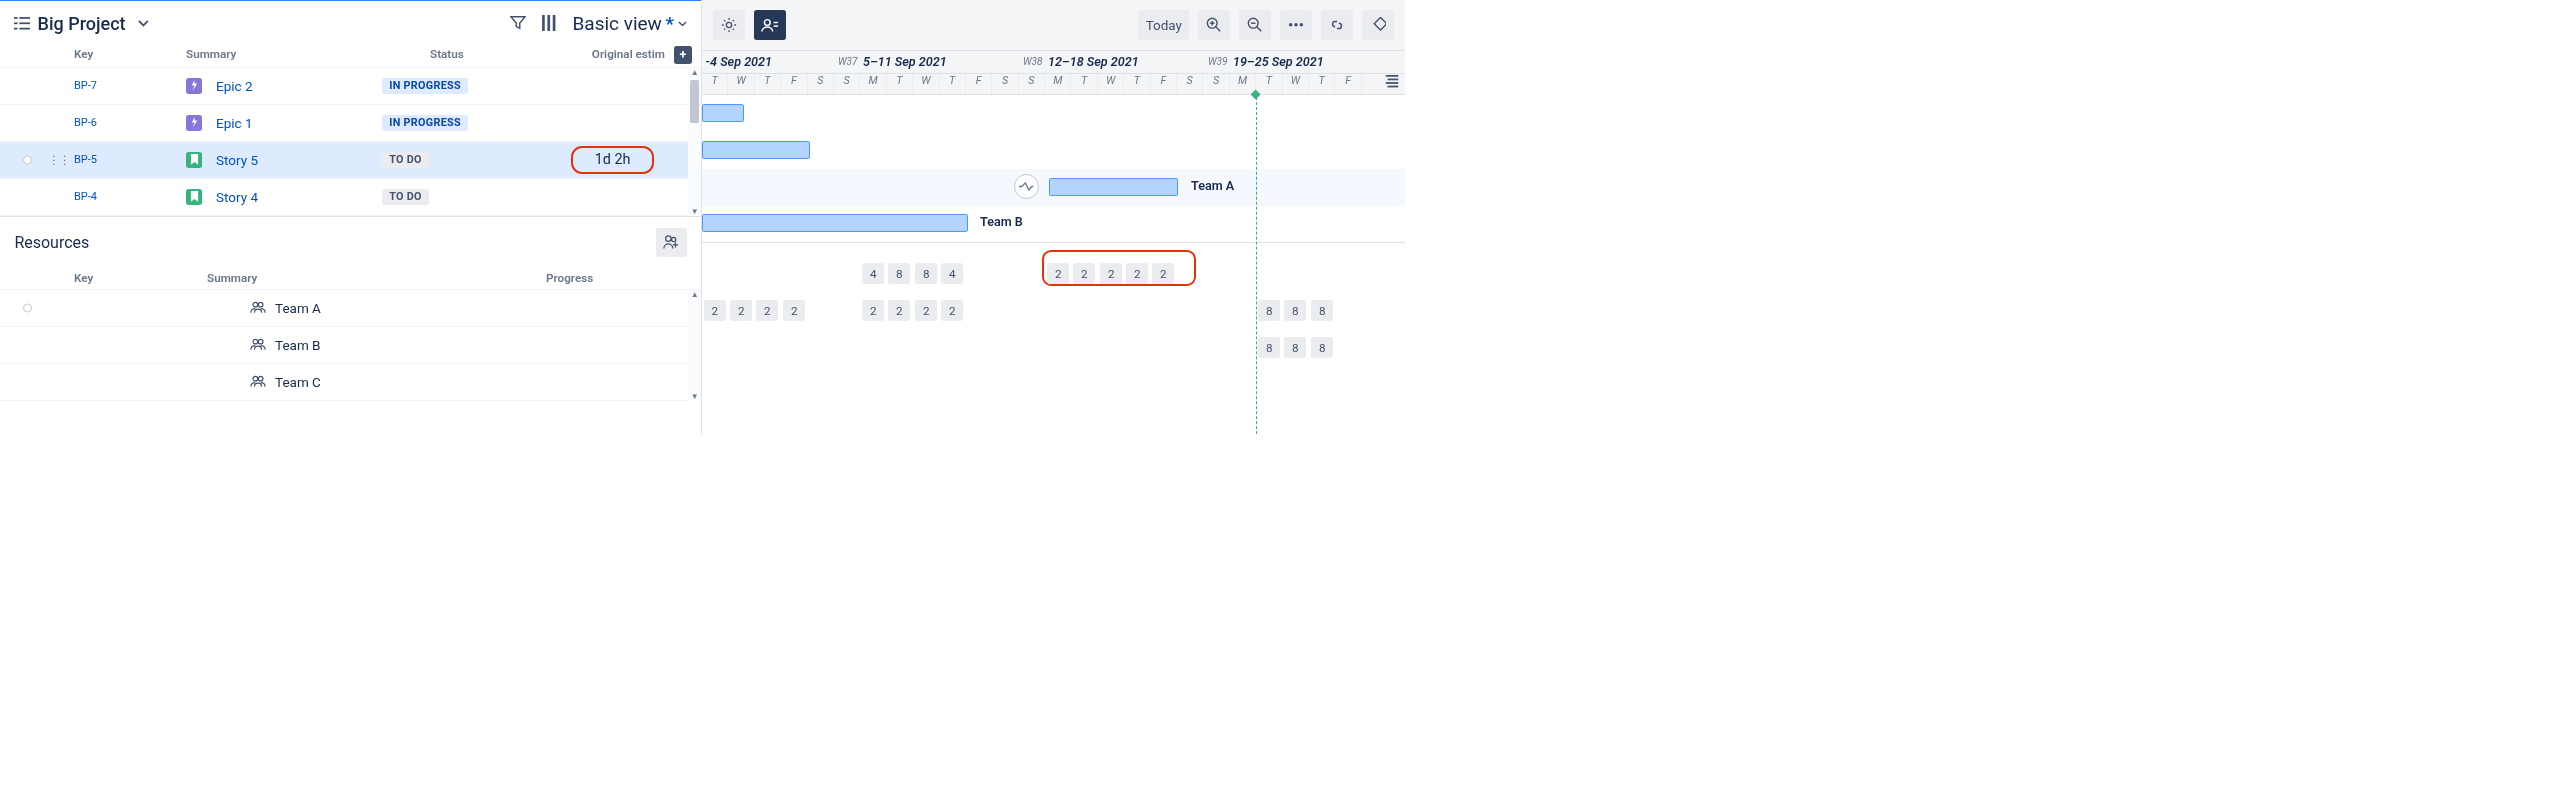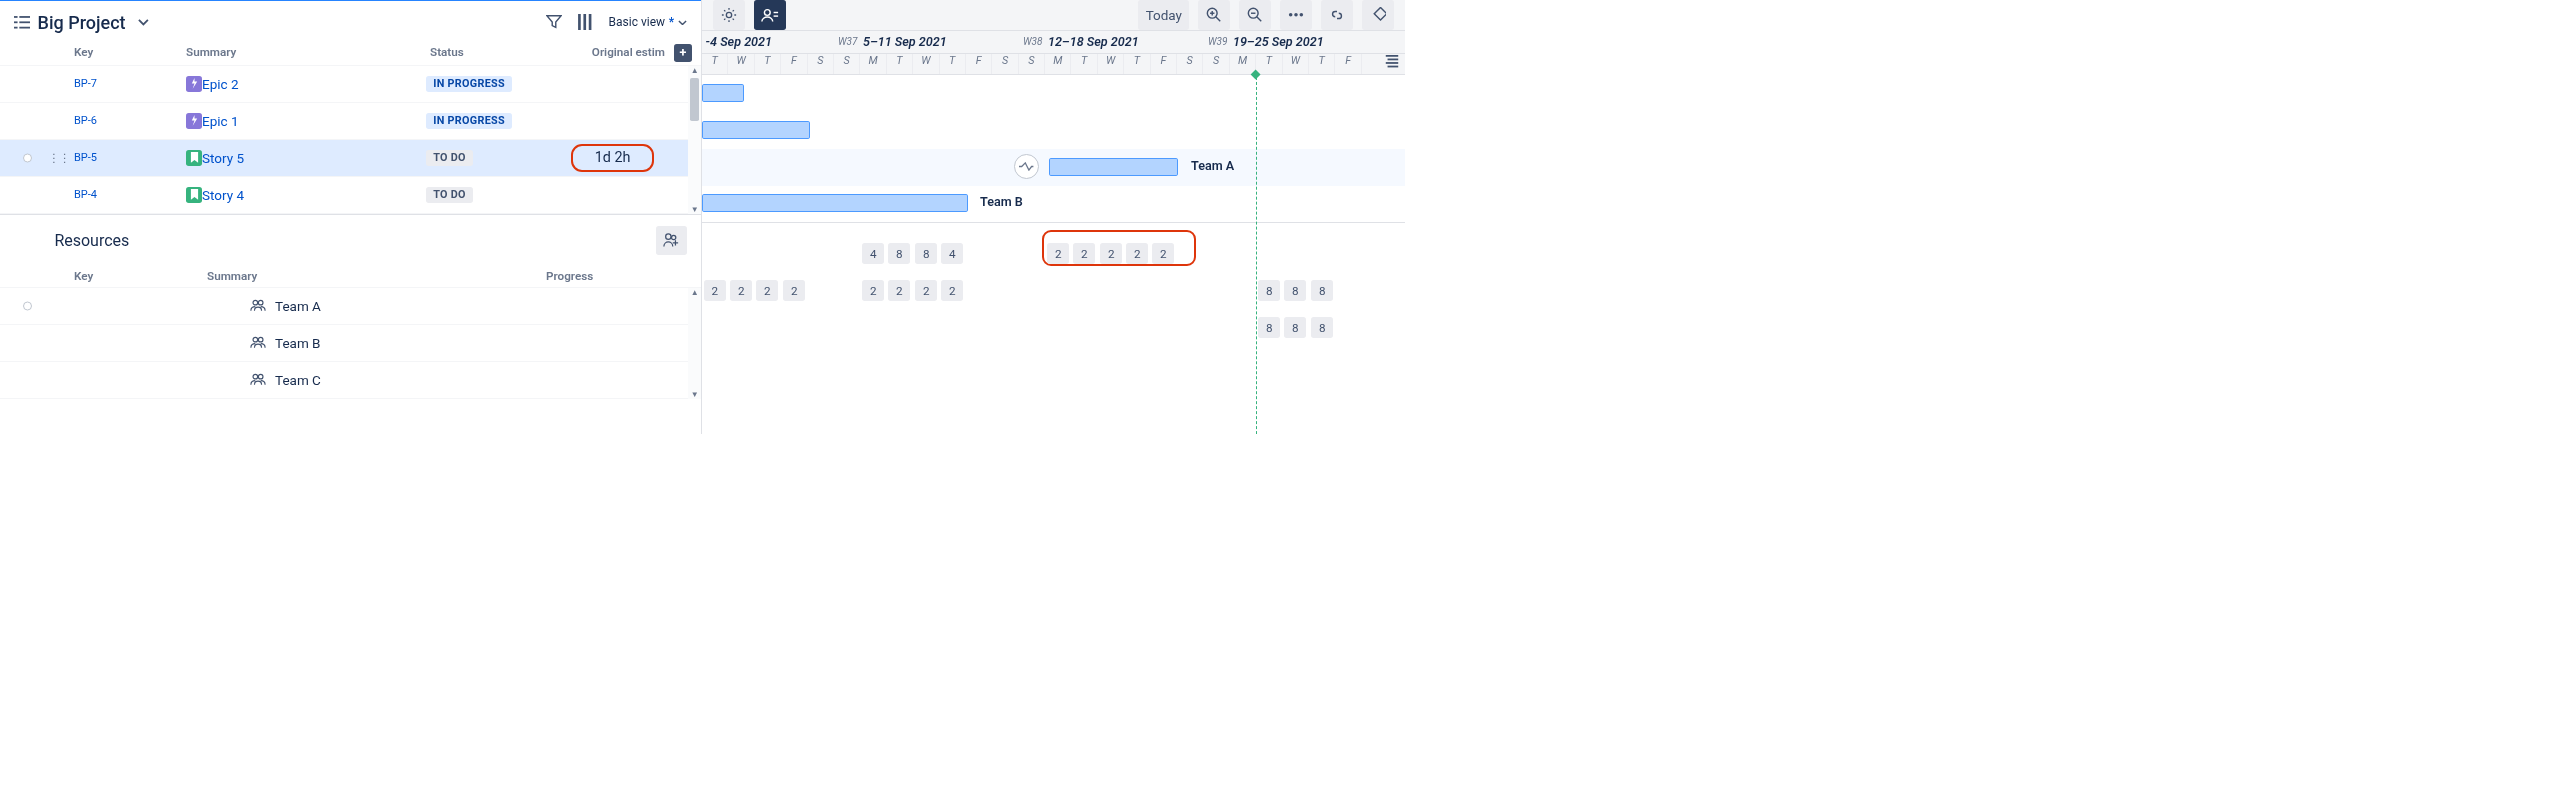--- a/index.html
+++ b/index.html
@@ -7,70 +7,70 @@
 .container { display: flex; width: 100%; height: 100%; }
 .left { width: 702px; display: flex; flex-direction: column; border-right: 0.9px solid #dfe1e6; }
 .right { flex: 1; display: flex; flex-direction: column; background: #fff; }
 
 
 .top-left-header { border-top: 1.8px solid #2684ff; padding: 10.8px 14.4px 7.2px 14.4px; display: flex; align-items: center; justify-content: space-between; }
 .proj-title { display: flex; align-items: center; gap: 7.2px; font-size: 18px; font-weight: 500; }
 .proj-title .burger { display:inline-flex; }
 .chev-down { margin-left: 5.4px; }
 .header-tools { display: flex; align-items: center; gap: 16px; }
-.basic-view { display: flex; align-items: center; gap: 3.6px; font-size: 12px; }
+.basic-view { display: flex; align-items: center; gap: 3.6px; font-size: 19px; }
 .asterisk { color: #0052cc; font-weight: 600; }
 
 
 .list-header { display: flex; align-items: center; font-size: 11.7px; color: #6b778c; font-weight: 600; padding: 5.4px 0 5.4px 74px; border-bottom: 0.9px solid #f4f5f7; position: relative; }
 .col-key { width: 112px; }
 .col-summary { width: 244px; }
 .col-status { width: 144px; }
 .col-estimate { flex: 1; text-align: right; padding-right: 36px; }
 .add-col { position: absolute; right: 9px; top: 3.6px; width: 18px; height: 18px; background: #42526e; color: #fff; border-radius: 2.7px; display:flex; align-items:center; justify-content:center; cursor:pointer; font-size: 12.6px; font-weight: bold; }
 
 .rows-wrap { position: relative; height: 148px; overflow: hidden; }
 .rows-scroll { position: absolute; right: 0; top: 0; bottom: 0; width: 12.6px; background: #fafbfc; }
 .rows-scroll .thumb { position: absolute; left: 1.8px; right: 1.8px; top: 12.6px; height: 43px; background: #c1c7d0; border-radius: 1.8px; }
 .rows-scroll .arrow-up, .rows-scroll .arrow-down { position:absolute; left:0; right:0; text-align:center; font-size:8px; color:#6b778c; }
 .rows-scroll .arrow-up { top:0; }
 .rows-scroll .arrow-down { bottom:0; }
 
 .row { display: flex; align-items: center; height: 37px; padding-left: 74px; border-bottom: 0.9px solid #f4f5f7; position: relative; }
 .row.selected { background: #deebff; }
 .row .key { width: 112px; color: #0052cc; font-size: 11px; }
-.row .summary { width: 240px; display: flex; align-items: center; gap: 0; }
+.row .summary { width: 196px; display: flex; align-items: center; gap: 14px; }
 .row .summary .text { color: #0052cc; font-size: 13.5px; }
 .row .icon-box { width: 16px; height: 16px; border-radius: 2.7px; display: flex; align-items: center; justify-content: center; }
 .row .icon-epic { background: #8777d9; }
 .row .icon-story { background: #36b37e; }
 .row .status-cell { width: 144px; }
 .status-badge { display: inline-block; padding: 1.8px 7.2px; border-radius: 2.7px; font-size: 10.8px; font-weight: 700; letter-spacing: 0.3px; }
 .status-inprog { background: #deebff; color: #0747a6; }
 .status-todo { background: #ebecf0; color: #42526e; }
 .row .estimate { flex: 1; text-align: right; padding-right: 47px; font-size: 13.5px; }
 .estimate-highlight { display:inline-block; border: 2.7px solid #de350b; border-radius: 11px; padding: 3.6px 21.5px; font-size: 14.4px; }
 .drag-dots { position: absolute; left: 48px; top: 50%; transform: translateY(-50%); color: #6b778c; font-size: 11.7px; letter-spacing: -0.9px; }
 .radio-dot { position: absolute; left: 23px; top: 50%; transform: translateY(-50%); width: 9px; height: 9px; border-radius: 50%; border: 1.8px solid #c1c7d0; background: #fff; }
 
 
 .resources-panel { border-top: 0.9px solid #dfe1e6; }
 .res-header { padding: 10.8px 14.4px; display: flex; align-items: center; justify-content: space-between; }
-.res-header h2 { font-size: 16px; font-weight: 400; margin-left: 40px; }
+.res-header h2 { font-size: 16px; font-weight: 400; }
 .res-people-btn { width: 30.5px; height: 29px; background: #ebecf0; border-radius: 2.7px; display:flex; align-items:center; justify-content:center; cursor:pointer; }
 .res-list-header { display: flex; font-size: 11.7px; font-weight: 600; color: #6b778c; padding: 3.6px 0 3.6px 74px; border-bottom: 0.9px solid #f4f5f7; }
 .res-col-key { width: 133px; }
 .res-col-summary { width: 339px; }
 .res-row { display: flex; align-items: center; height: 37px; padding-left: 74px; border-bottom: 0.9px solid #f4f5f7; position: relative; }
 .res-row .res-key { width: 133px; }
 .res-row .res-summary { display: flex; align-items: center; gap: 9px; padding-left: 43px; font-size: 13.5px; }
 .res-rows-wrap { position: relative; height: 111px; }
 
 
-.toolbar { height: 31px; background: #f4f5f7; border-bottom: 0.9px solid #dfe1e6; display: flex; align-items: center; padding: 0 10.8px; gap: 9px; }
+.toolbar { height: 51px; background: #f4f5f7; border-bottom: 0.9px solid #dfe1e6; display: flex; align-items: center; padding: 0 10.8px; gap: 9px; }
 .tool-btn { height: 30.5px; min-width: 32px; border-radius: 2.7px; display:flex; align-items:center; justify-content:center; cursor:pointer; padding: 0 7.2px; }
 .tool-light { background: #ebecf0; color:#42526e; }
 .tool-dark { background: #253858; color: #fff; }
 .spacer { flex: 1; }
 
 .timeline-header { background: #f4f5f7; border-bottom: 0.9px solid #dfe1e6; }
 .weeks-row { display: flex; height: 21.5px; align-items: center; font-size: 11.7px; position: relative; }
 .week-block { display: flex; align-items: center; gap: 5.4px; position: absolute; }
 .wk-label { color: #6b778c; font-size: 10px; }
 .wk-range { font-weight: 600; font-size: 12.6px; }

